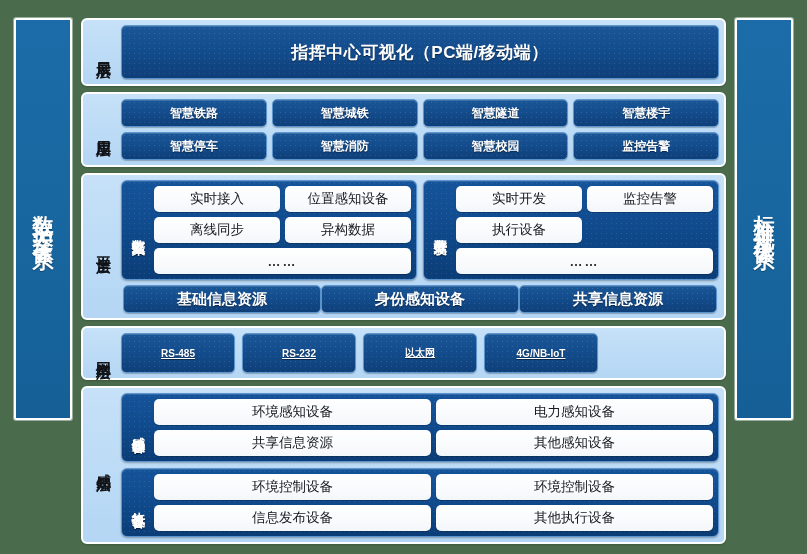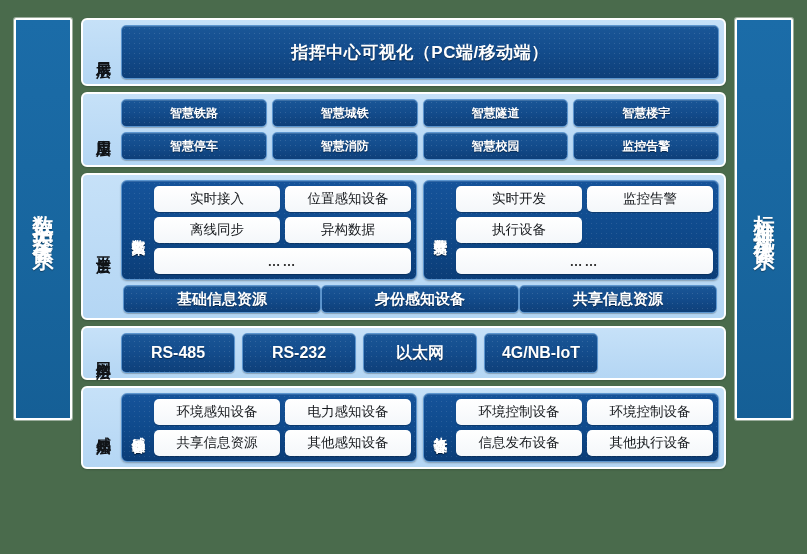--- a/index.html
+++ b/index.html
@@ -126,24 +126,24 @@
   .group-items{flex:1 1 auto;min-width:0;display:flex;flex-direction:column;gap:5px;}
   .group-items .pair{display:grid;grid-template-columns:1fr 1fr;gap:5px;}
   .group-items .chip{height:26px;}
   .ellipsis-chip{height:26px;font-size:13px;letter-spacing:2px;color:#333;font-weight:bold;}
 
   .resource-row{display:grid;grid-template-columns:repeat(3,1fr);gap:0;padding:0 2px;}
   .resource-row .tile{height:28px;font-size:15px;}
 
   
   .net-grid{display:grid;grid-template-columns:repeat(5,1fr);gap:7px;}
-  .net-grid .tile{height:40px;font-size:16px;}
-
-  
-  .sense-row{display:flex;flex-direction:row;gap:6px;}
+  .net-grid .tile{height:40px;font-size:10px;text-decoration:underline;}
+
+  
+  .sense-row{display:flex;flex-direction:column;gap:6px;}
   .sense-items .chip{height:26px;}
 </style>
 </head>
 <body>
 
 <div class="canvas">
 
   <div class="sidebar">
     <span class="vtext">数据安全体系</span>
   </div>

